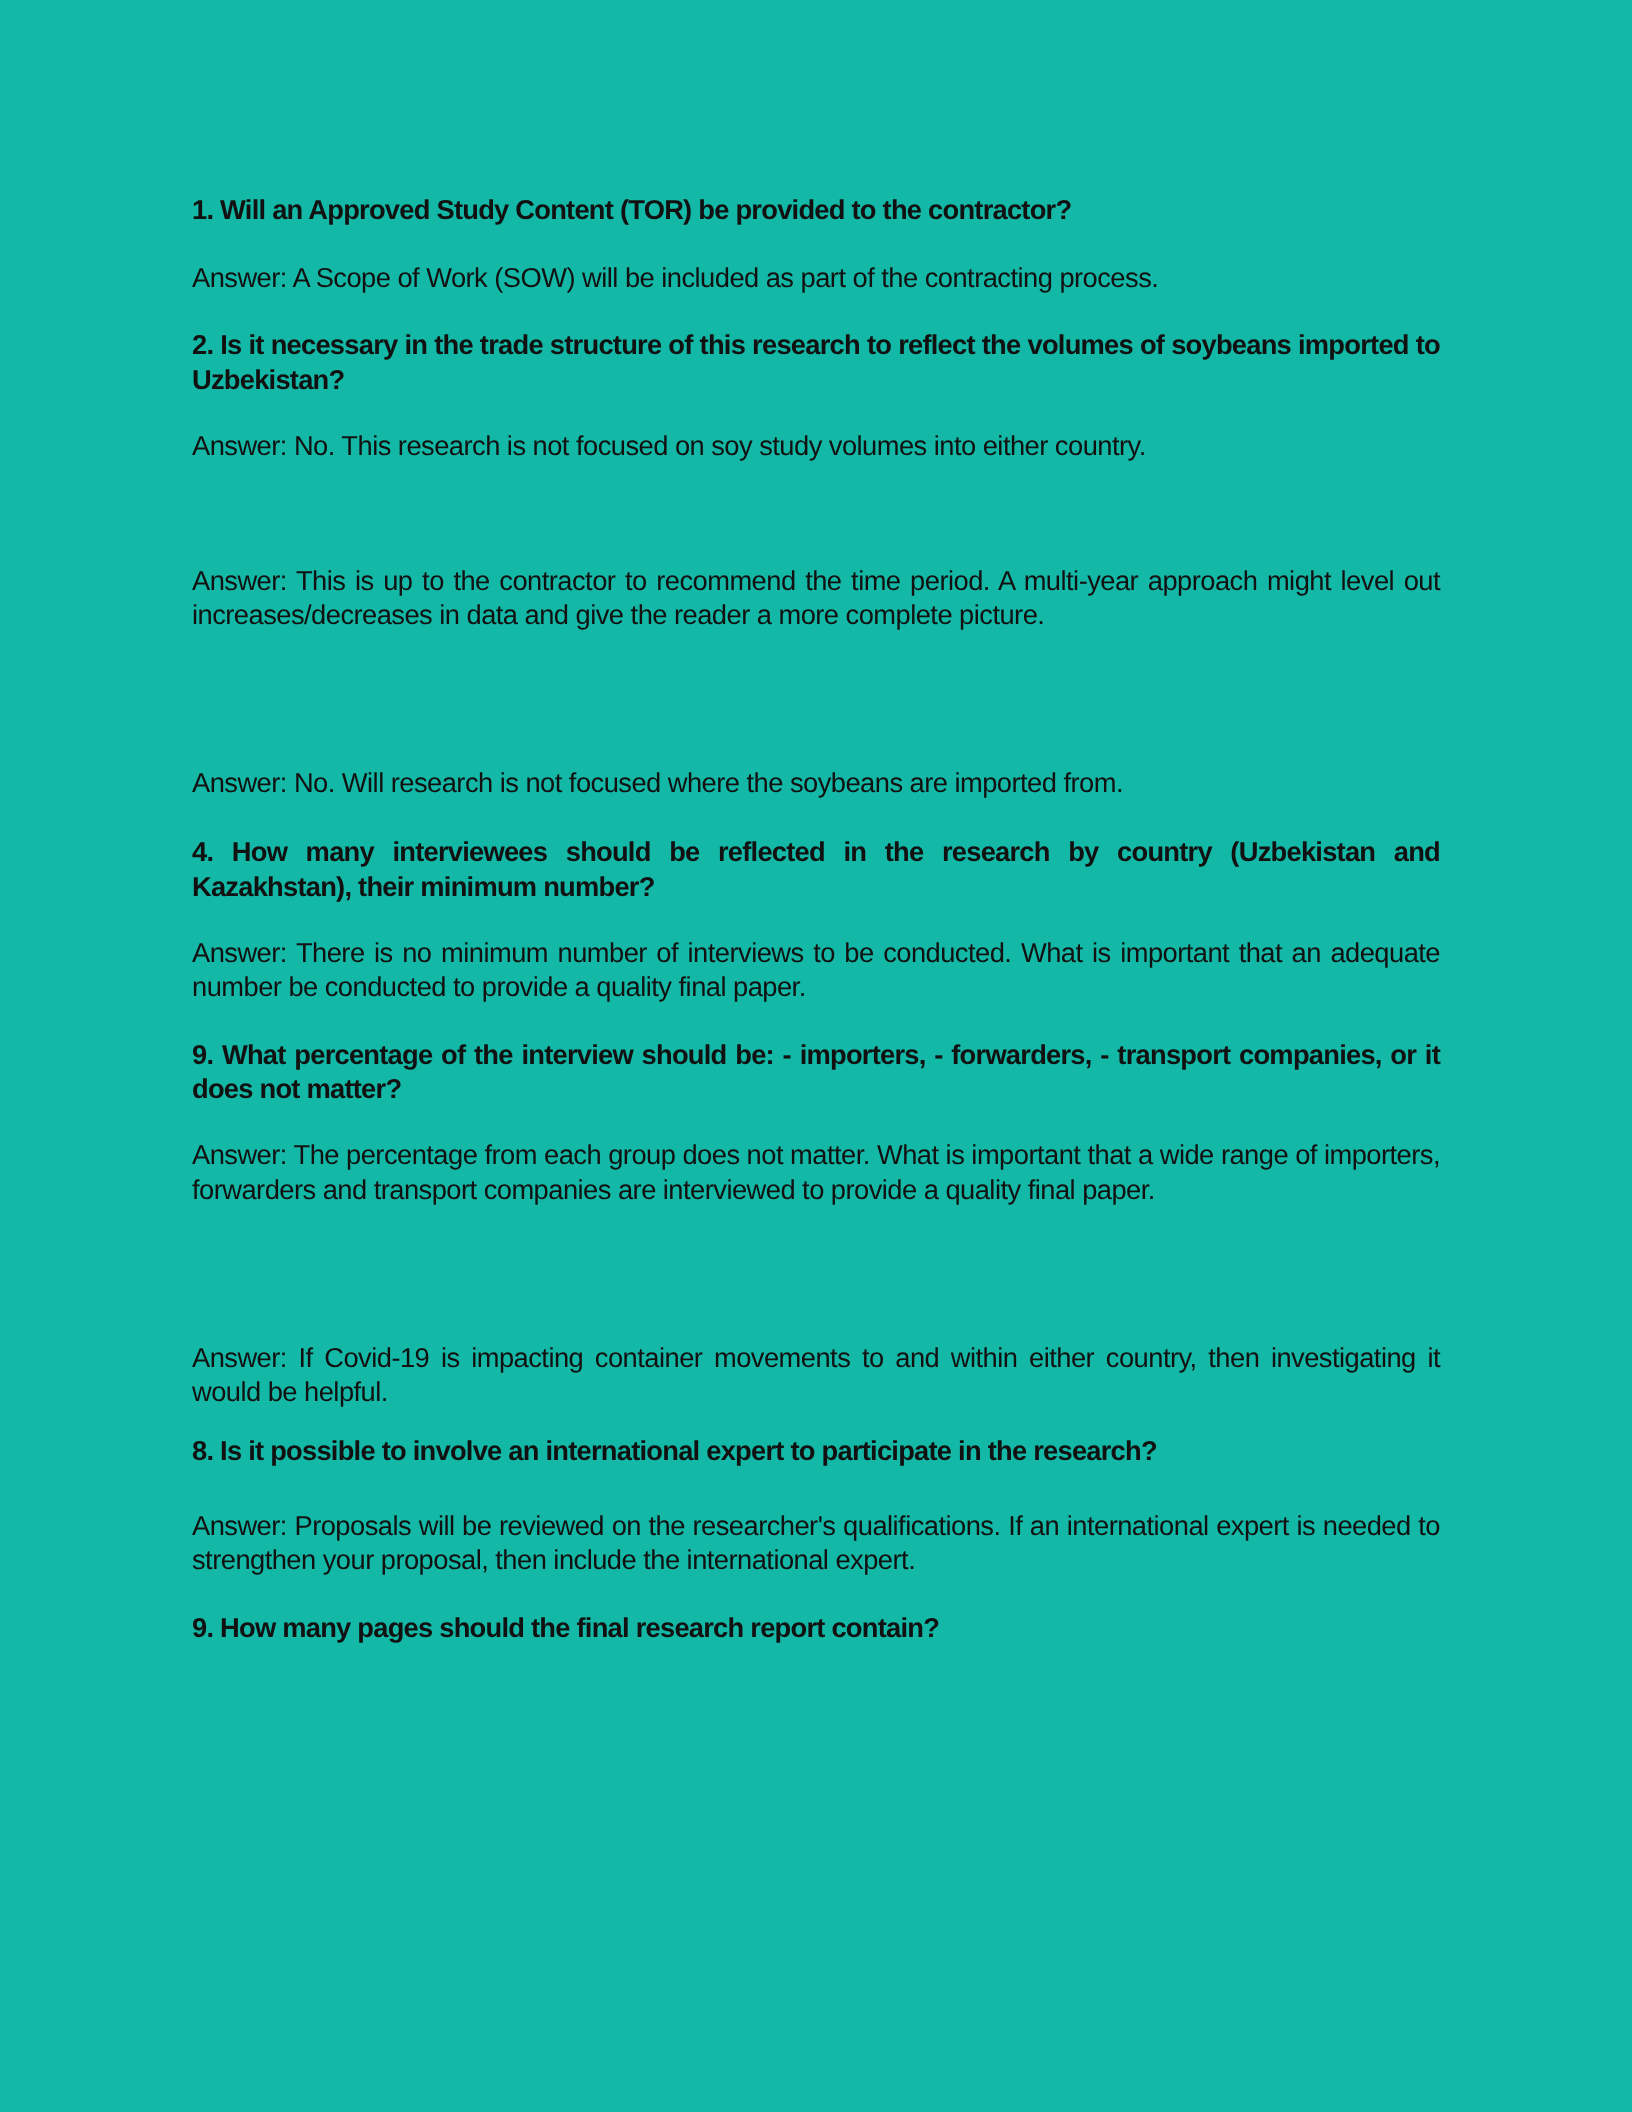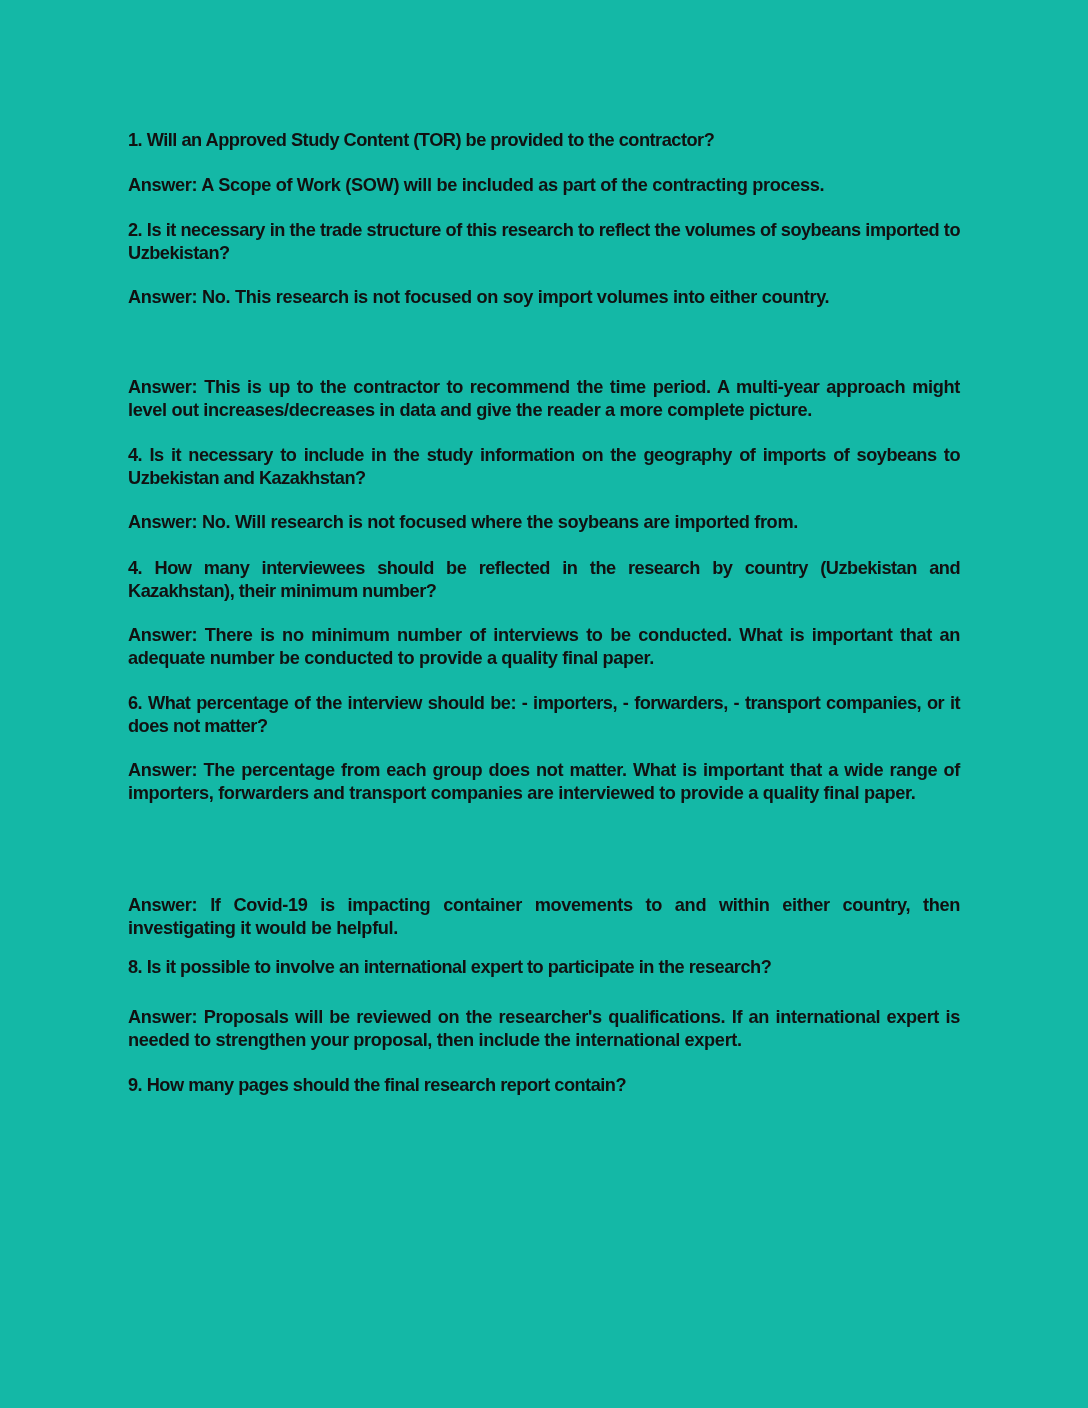--- a/index.html
+++ b/index.html
@@ -6,43 +6,42 @@
   body { width: 1088px; height: 1408px; position: relative; overflow: hidden; }
   .page { position: absolute; left: 0; top: 0; width: 1088px; height: 1408px; background: #14b8a6; padding-left: 28px; }
   .blk {
     position: absolute; left: 128px; width: 832px;
     font-family: "Liberation Sans", sans-serif;
     font-size: 18.2px; line-height: 23px; color: #111;
     margin: 0; text-align: justify;
     letter-spacing: -0.35px;
   }
   .q { font-weight: bold; letter-spacing: -0.5px; }
-  .a { font-weight: bold; }
+  .a { font-weight: normal; }
   .last-left { text-align-last: left; }
 </style>
 </head>
 <body>
 
 <div class="page">
 
   <p class="blk q last-left" style="top:129px">1. Will an Approved Study Content (TOR) be provided to the contractor?</p>
   <p class="blk a last-left" style="top:174px">Answer:  A Scope of Work (SOW) will be included as part of the contracting process.</p>
 
   <p class="blk q last-left" style="top:219px">2. Is it necessary in the trade structure of this research to reflect the volumes of soybeans imported to Uzbekistan?</p>
-  <p class="blk a last-left" style="top:286px">Answer:  No.  This research is not focused on soy import volumes into either country.</p>
+  <p class="blk a last-left" style="top:286px">Answer:  No.  This research is not focused on soy study volumes into either country.</p>
 
   <p class="blk a last-left" style="top:376px">Answer:  This is up to the contractor to recommend the time period. A multi-year approach might level out increases/decreases in data and give the reader a more complete picture.</p>
 
-  <p class="blk q last-left" style="top:444px">4. Is it necessary to include in the study information on the geography of imports of soybeans to Uzbekistan and Kazakhstan?</p>
   <p class="blk a last-left" style="top:511px">Answer:  No.  Will research is not focused where the soybeans are imported from.</p>
 
   <p class="blk q last-left" style="top:557px">4. How many interviewees should be reflected in the research by country (Uzbekistan and Kazakhstan), their minimum number?</p>
   <p class="blk a last-left" style="top:624px">Answer:  There is no minimum number of interviews to be conducted.  What is important that an adequate number be conducted to provide a quality final paper.</p>
 
-  <p class="blk q last-left" style="top:692px">6. What percentage of the interview should be: - importers, - forwarders, - transport companies, or it does not matter?</p>
+  <p class="blk q last-left" style="top:692px">9. What percentage of the interview should be: - importers, - forwarders, - transport companies, or it does not matter?</p>
   <p class="blk a last-left" style="top:759px">Answer:  The percentage from each group does not matter.  What is important that a wide range of importers, forwarders and transport companies are interviewed to provide a quality final paper.</p>
 
   <p class="blk a last-left" style="top:894px">Answer:  If Covid-19 is impacting container movements to and within either country, then investigating it would be helpful.</p>
 
   <p class="blk q last-left" style="top:956px">8. Is it possible to involve an international expert to participate in the research?</p>
   <p class="blk a last-left" style="top:1006px">Answer:  Proposals will be reviewed on the researcher's qualifications.  If an international expert is needed to strengthen your proposal, then include the international expert.</p>
 
   <p class="blk q last-left" style="top:1074px">9. How many pages should the final research report contain?</p>
 
 </div>

